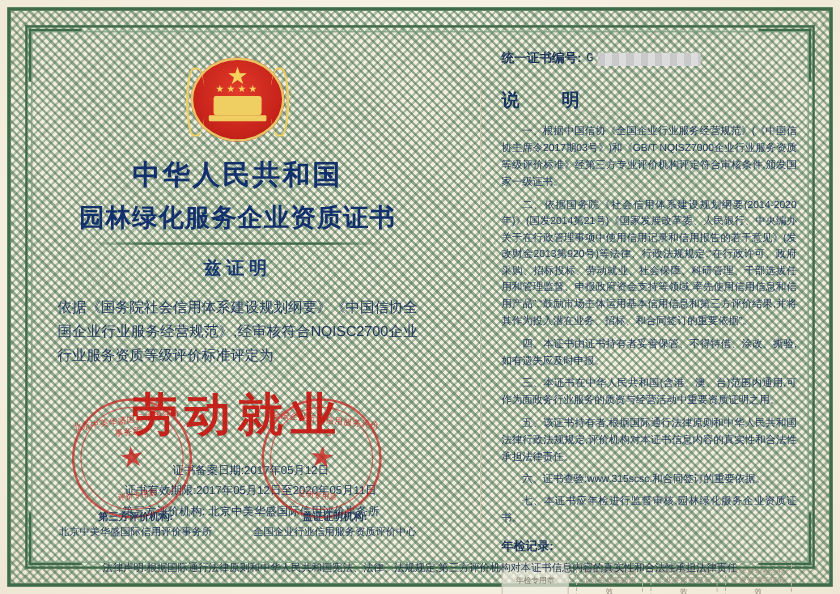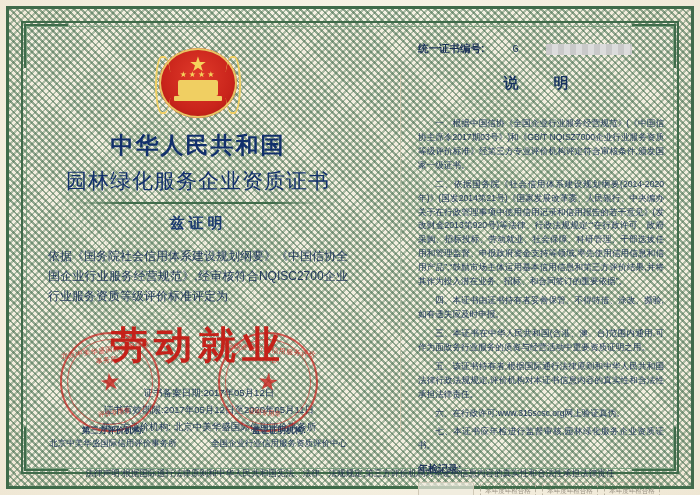--- a/index.html
+++ b/index.html
@@ -159,21 +159,21 @@
     font-family: "Liberation Serif", serif;
     font-size: 23px;
     font-weight: bold;
     color: #12306c;
     letter-spacing: 2px;
     margin-top: 4px;
   }
   .title2 {
     font-family: "Liberation Serif", serif;
     font-size: 21px;
-    font-weight: normal;
+    font-weight: bold;
     color: #12306c;
     letter-spacing: 1px;
     margin-top: 6px;
   }
   .title-rule {
     width: 250px; height: 2px;
     margin: 7px auto 0 auto;
     background: linear-gradient(90deg, rgba(63,107,74,0), #3f6b4a 20%, #3f6b4a 80%, rgba(63,107,74,0));
   }
   .zizhengming {
@@ -271,45 +271,44 @@
   .seal-label.b { left: 172px; }
   .seal-label b { font-weight: bold; }
 
   
   .cert-no-row {
     display: flex;
     align-items: center;
     font-size: 10.5px;
     color: #1d3359;
     margin-bottom: 18px;
-    gap: 24px;
   }
   .cert-no-label { white-space: nowrap; font-weight: bold; }
   .cert-no-value {
     margin-left: 4px;
     font-family: "Liberation Mono", monospace;
     font-size: 10px;
     letter-spacing: 1px;
   }
   .cert-no-mask {
     display: inline-block;
     width: 86px; height: 11px;
     background: repeating-linear-gradient(90deg,#c9c9c9 0 6px,#dcdcdc 6px 12px);
     border-radius: 1px;
     vertical-align: -1px;
     margin-left: 2px;
   }
   .shuoming-title {
-    text-align: center;
+    text-align: left;
     font-family: "Liberation Serif", serif;
     font-size: 15px;
     font-weight: bold;
     letter-spacing: 10px;
     color: #16325f;
-    margin-bottom: 24px;
+    margin-bottom: 10px;
   }
   .clause {
     font-size: 8.6px;
     line-height: 1.62;
     color: #243a5e;
     text-align: justify;
     text-justify: inter-ideograph;
     margin-bottom: 5px;
     text-indent: 2em;
   }
@@ -437,21 +436,21 @@
         <span class="cert-no-mask"></span>
       </div>
 
       <div class="shuoming-title">说　明</div>
 
       <div class="clause">一、根据中国信协《全国企业行业服务经营规范》(《中国信协主席令2017期03号》)和《GB/T NQISZ7000企业行业服务资质等级评价标准》经第三方专业评价机构评定符合审核条件,颁发国家一级证书。</div>
       <div class="clause">二、依据国务院《社会信用体系建设规划纲要(2014-2020年)》(国发2014第21号)《国家发展改革委、人民银行、中央编办关于在行政管理事项中使用信用记录和信用报告的若干意见》(发改财金2013第920号)等法律、行政法规规定:“在行政许可、政府采购、招标投标、劳动就业、社会保障、科研管理、干部选拔任用和管理监督、申报政府资金支持等领域,率先使用信用信息和信用产品”,“鼓励市场主体运用基本信用信息和第三方评价结果,并将其作为投入潜在业务、招标、和合同签订的重要依据”。</div>
       <div class="clause">四、本证书由证书持有者妥善保管、不得特借、涂改、撕验,如有遗失应及时申报。</div>
       <div class="clause">三、本证书在中华人民共和国(含港、澳、台)范围内通用,可作为面政务行业服务的质资与经营活动中重要资质证明之用。</div>
       <div class="clause">五、该证书持有者,根据国际通行法律原则和中华人民共和国法律行政法规规定,评价机构对本证书信息内容的真实性和合法性承担法律责任。</div>
-      <div class="clause">六、在行政许可:www.315scsc.org网上验证真伪。</div>
+      <div class="clause">六、证书查验:www.315scsc.和合同签订的重要依据。</div>
       <div class="clause">七、本证书应年检进行监督审核,园林绿化服务企业资质证书。</div>
 
       <div class="annual-title">年检记录:</div>
       <div class="annual-grid">
         <div class="annual-cell filled">年检专用章</div>
         <div class="annual-cell">本年度年检合格
 企业资质等级有效</div>
         <div class="annual-cell">本年度年检合格
 企业资质等级有效</div>
         <div class="annual-cell">本年度年检合格

